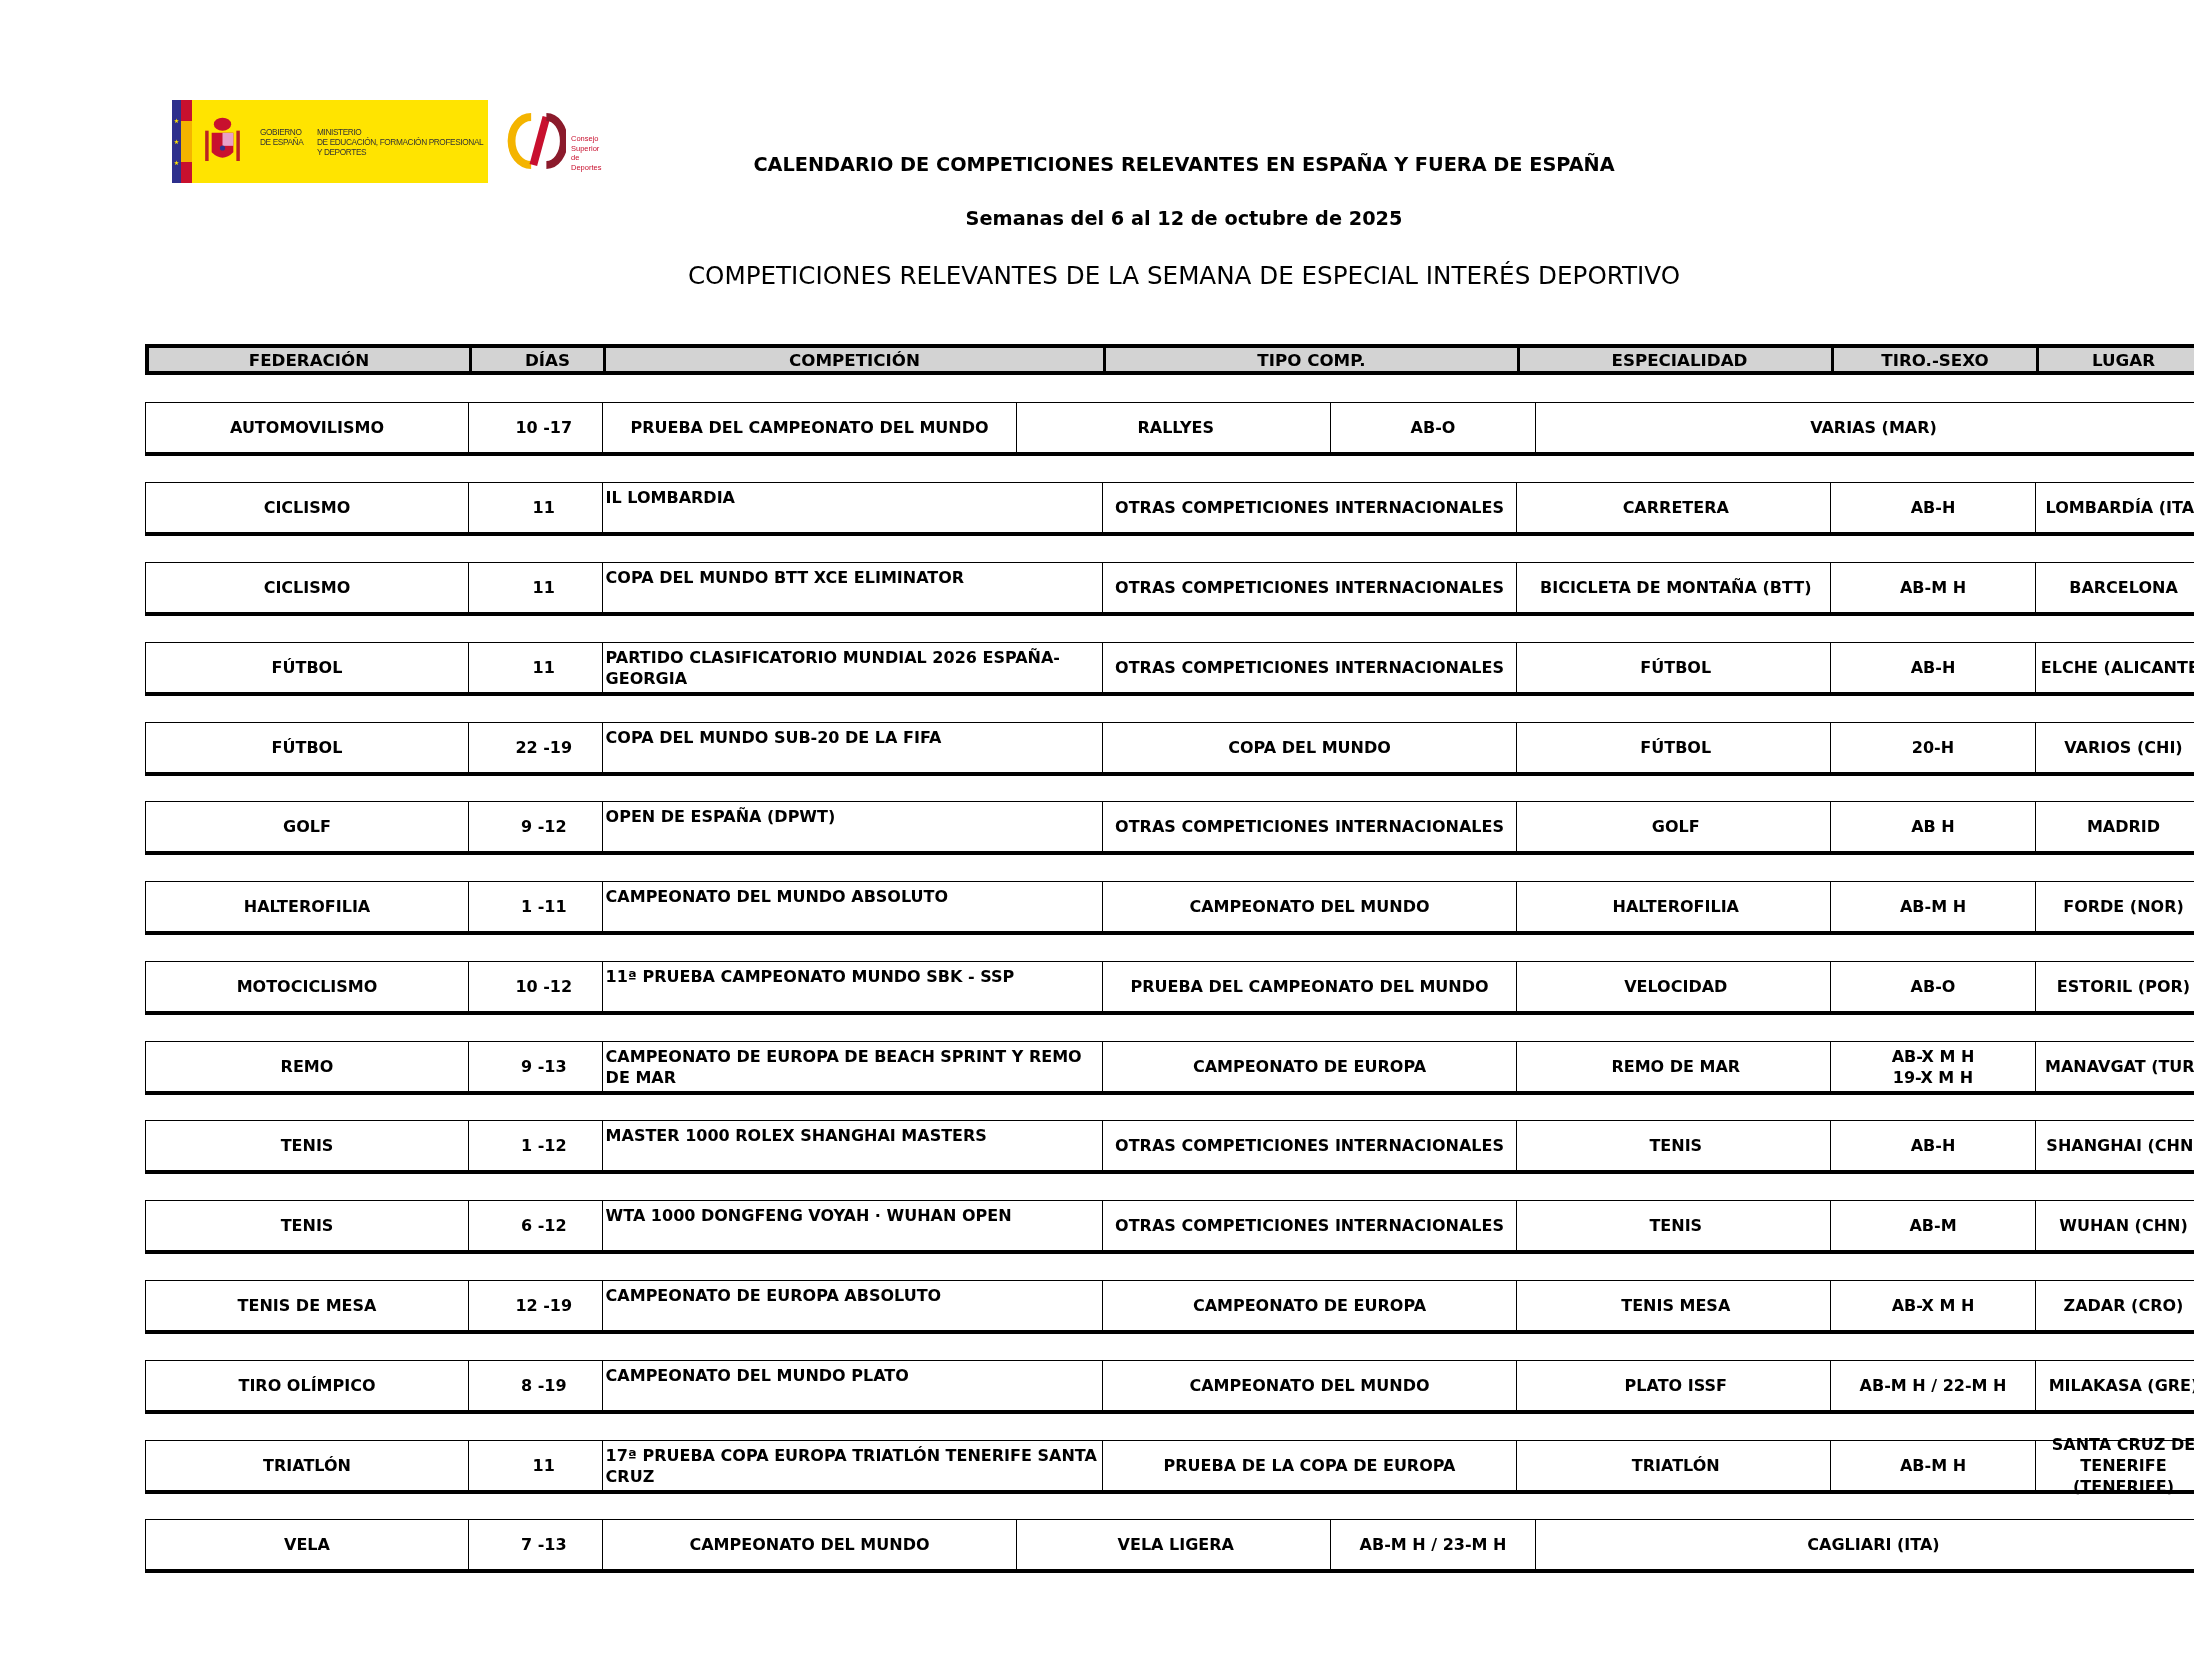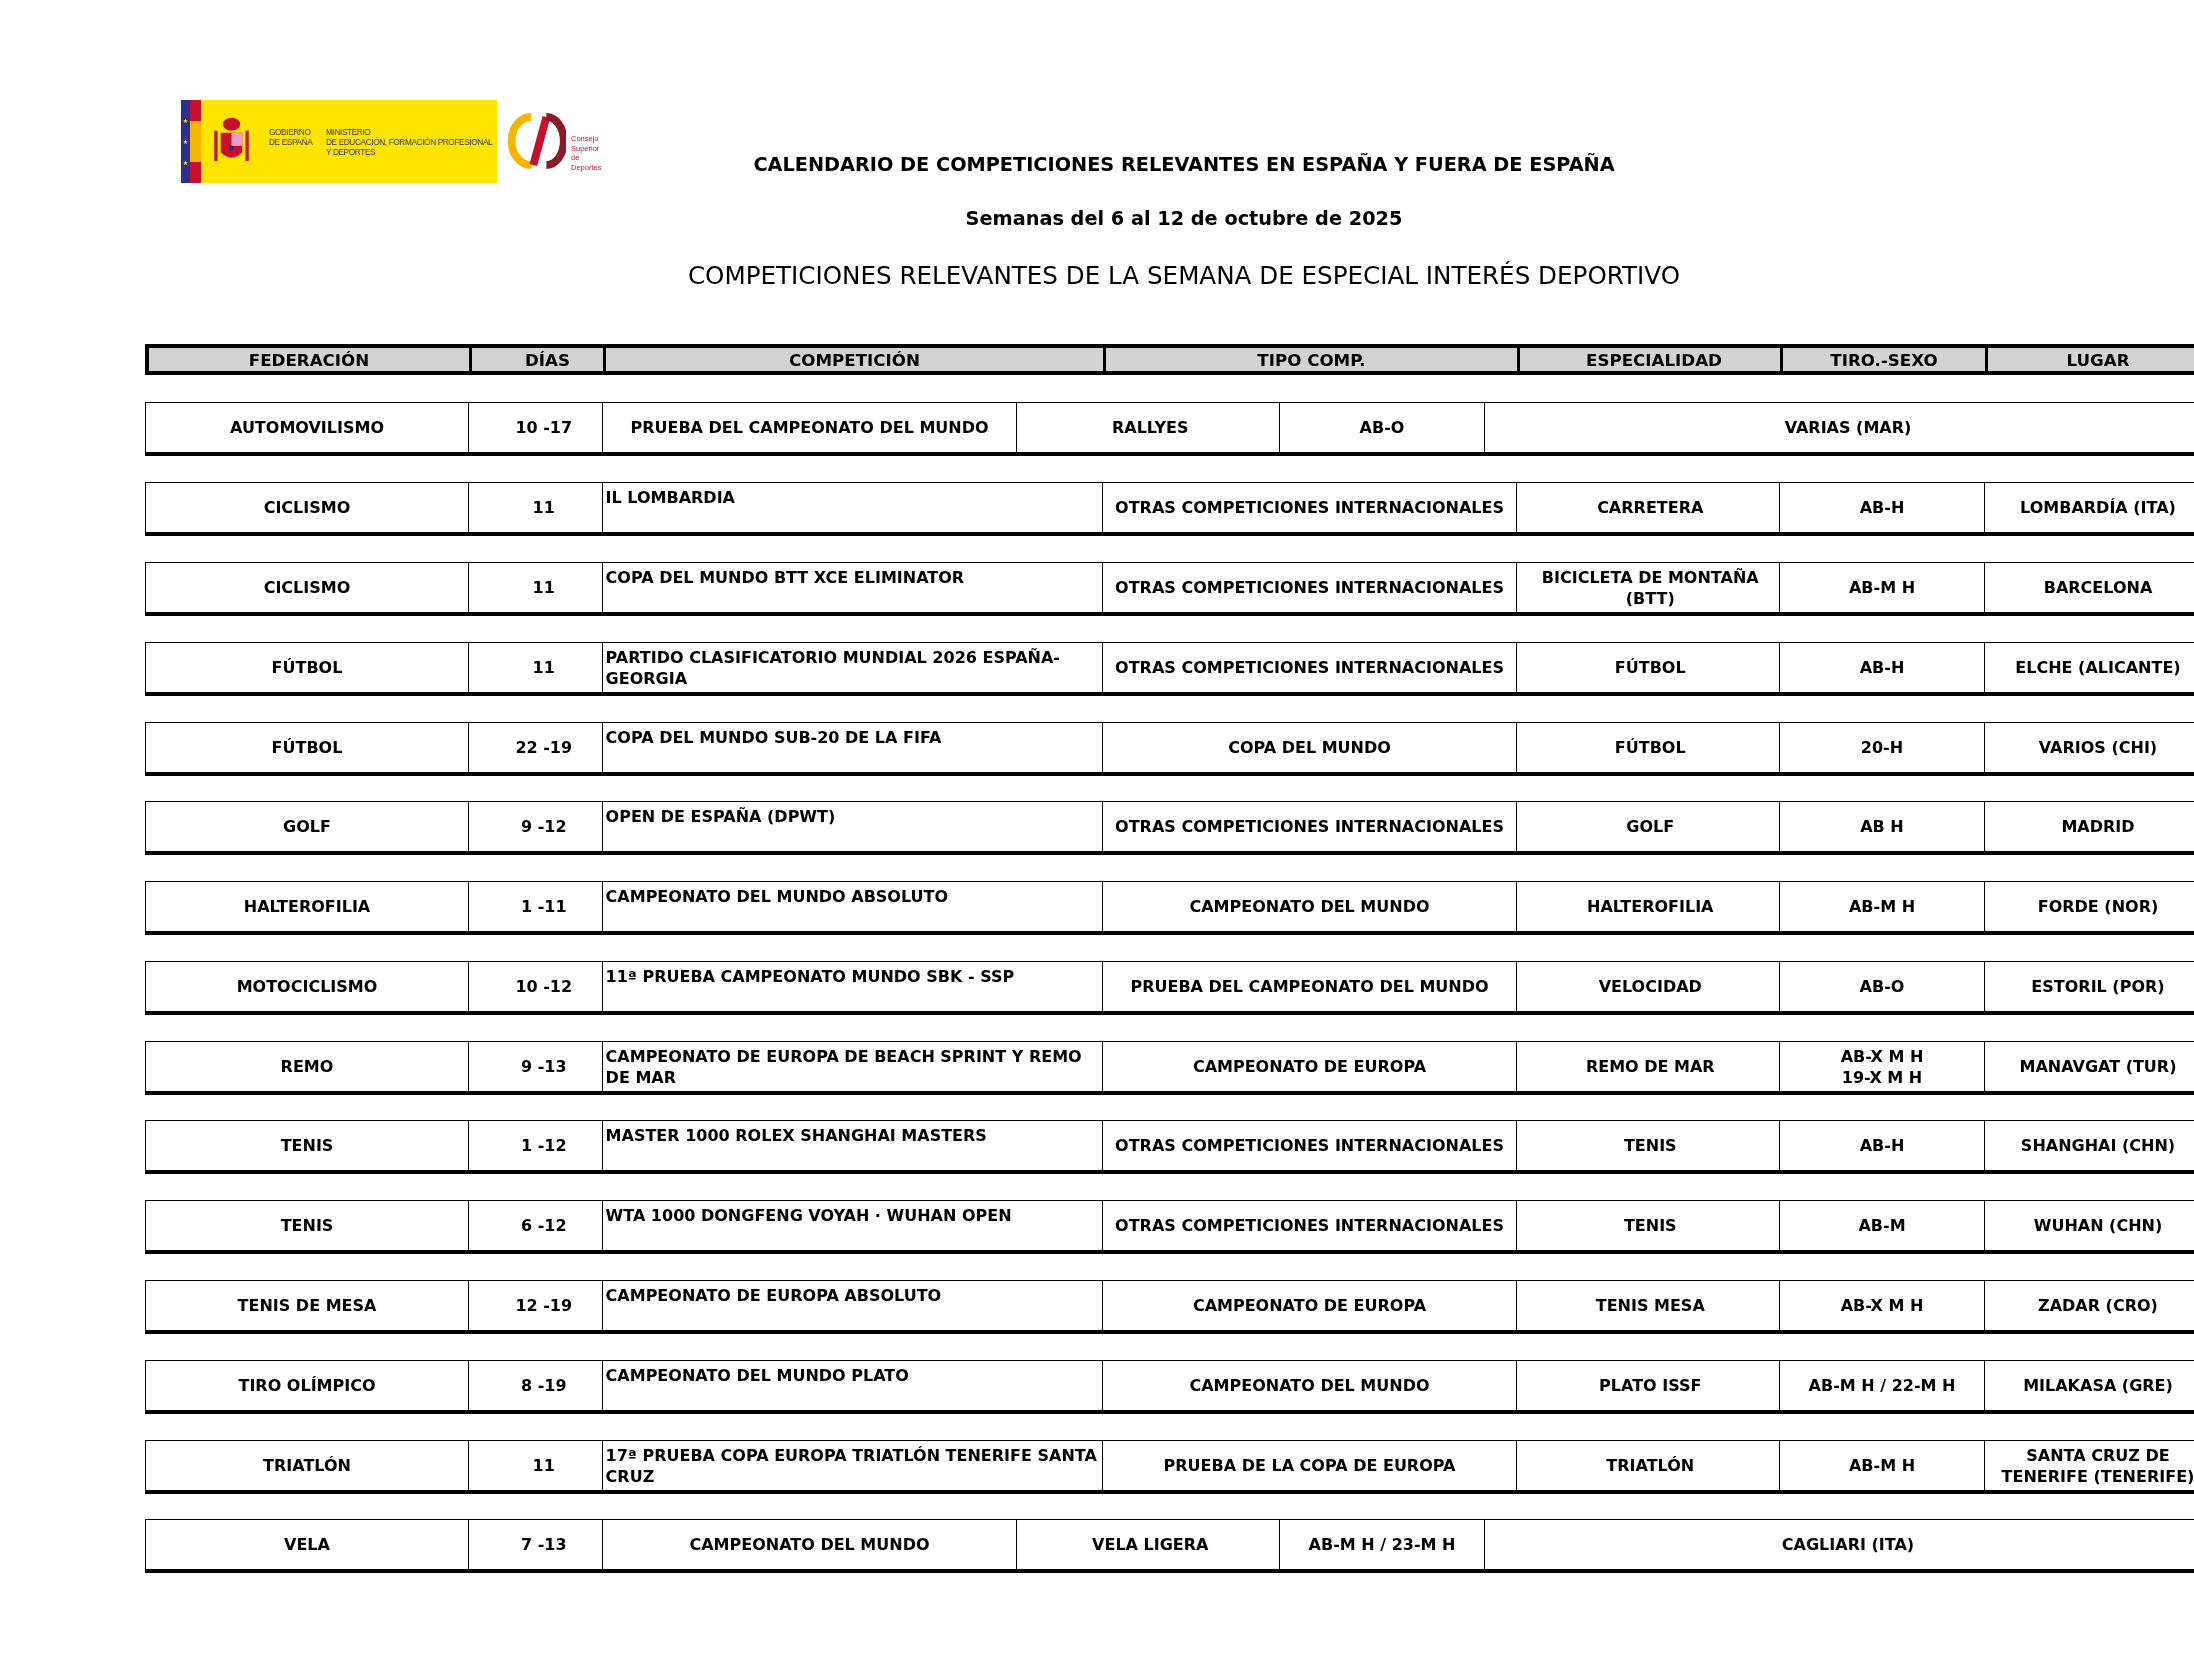--- a/index.html
+++ b/index.html
@@ -1,18 +1,18 @@
 <!DOCTYPE html>
 <html style="font-size:7px"><head>
 <meta charset="utf-8">
 <style>
   html, body { margin:0; padding:0; background:#ffffff; }
   body { width:2368px; height:1673px; position:relative; overflow:hidden;
          font-family:"DejaVu Sans", sans-serif; color:#000; }
-  .logo-gob { position:absolute; left:172px; top:100px; width:316px; height:83px; background:#ffe400;margin-left:9px; }
+  .logo-gob { position:absolute; left:172px; top:100px; width:316px; height:83px; background:#ffe400; }
   .logo-gob .band-blue { position:absolute; left:0; top:0; width:8.8px; height:100%; background:#2e2f8c; }
   .logo-gob .band-red { position:absolute; left:8.8px; top:0; width:11.4px; height:100%;
         background:linear-gradient(#c8102e 0 25%, #f4b400 25% 75%, #c8102e 75% 100%); }
   .logo-gob .star { position:absolute; left:1.8px; width:5.3px; height:5.3px; color:#ffe400; font-size:6.1px; line-height:5.3px; }
   .logo-gob .shield { position:absolute; left:31px; top:13px; width:39px; height:57px; }
   .logo-gob .gob-text { position:absolute; left:88px; top:27px; font-size:8.3px; line-height:10px; color:#333; font-family:"Liberation Sans", sans-serif; letter-spacing:-0.4px; }
   .logo-gob .min-text { position:absolute; left:145px; top:27px; font-size:8.3px; line-height:10px; color:#333; font-family:"Liberation Sans", sans-serif; letter-spacing:-0.4px; }
   .logo-csd { position:absolute; left:505px; top:108px; width:105px; height:75px; }
   .logo-csd .csd-text { position:absolute; left:66px; top:26px; font-size:7.5px; line-height:9.7px; color:#c8102e; font-family:"Liberation Sans", sans-serif; }
 
@@ -24,21 +24,21 @@
   .header-row { top:344px; height:31px; border:4.4px solid #000; background:#d3d3d3; }
   .header-row .hcell { box-sizing:border-box; display:flex; align-items:center; justify-content:center;
         font-weight:bold; font-size:16.7px; border-right:3.5px solid #000; }
   .header-row .hcell:last-child { border-right:none; }
   .data-row { height:54px; border:1.8px solid #000; border-bottom-width:4px; background:#fff; }
   .cell { box-sizing:border-box; display:flex; align-items:center; justify-content:center; text-align:center;
         font-weight:bold; font-size:16px; line-height:21px; border-right:1.3px solid #000; padding:0 3.5px; white-space:pre-line; }
   .cell:last-child { border-right:none; }
   .cell.left { justify-content:flex-start; text-align:left; padding:0 2.6px; align-items:flex-start; padding-top:3.5px; }
   .c0 { width:323px; } .c1 { width:134px;padding-left:20px; } .c2 { width:500px; } .c3 { width:414px; }
-  .c4 { width:263px;padding-left:8px; } .c5 { width:205px; } .c6 { flex:1; }
+  .c4 { width:314px;padding-left:8px; } .c5 { width:205px; } .c6 { flex:1; }
 </style>
 </head>
 <body>
 
 <div class="logo-gob">
   <div class="band-blue"></div>
   <span class="star" style="top:17.6px">★</span>
   <span class="star" style="top:39px">★</span>
   <span class="star" style="top:60px">★</span>
   <div class="band-red"></div>

